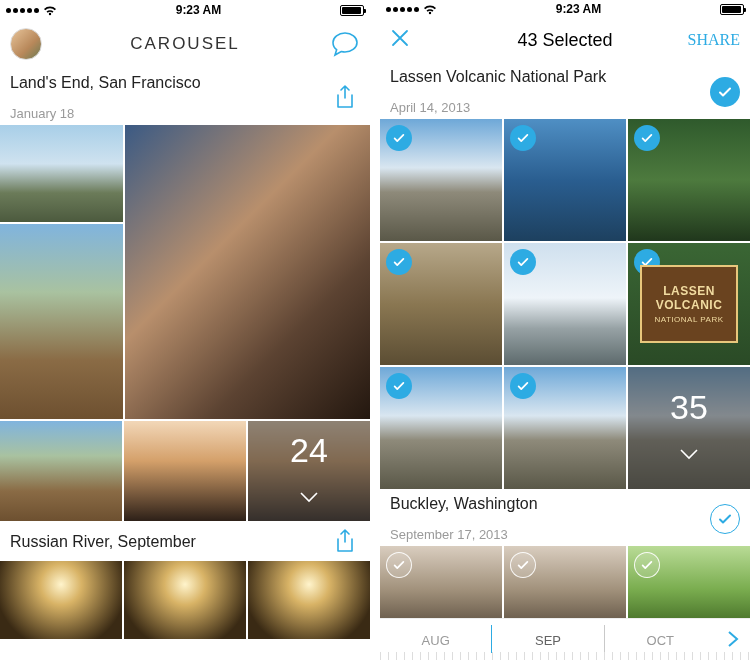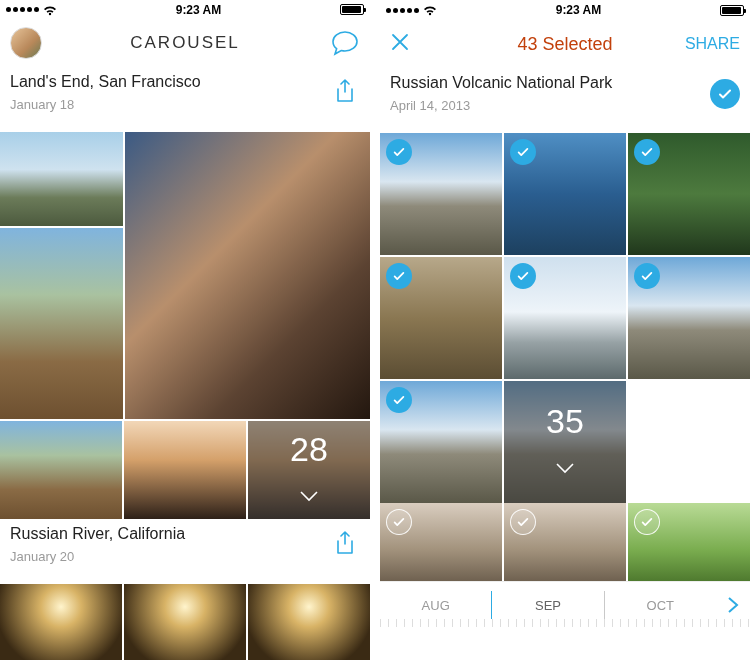--- a/index.html
+++ b/index.html
@@ -53,41 +53,41 @@
   .nav-left, .nav-right { width: 60px; display: flex; align-items: center; }
   .nav-right { justify-content: flex-end; }
   .nav-title {
     flex: 1;
     text-align: center;
     font-size: 17px;
     letter-spacing: 2px;
     font-weight: 400;
     color: #333;
   }
-  .nav-title.selected-title { letter-spacing: 0; font-weight: 400; font-size: 18px; color: #c2410c; }
+  .nav-title.selected-title { letter-spacing: 0; font-weight: 400; font-size: 18px; color: #000000; }
   .avatar {
     width: 32px; height: 32px; border-radius: 50%;
     background: linear-gradient(135deg,#e7c49a 0%, #b8885a 60%, #6a7a52 100%);
     border: 1px solid #ddd;
   }
   .chat-icon svg, .close-icon svg, .share-icon-sq svg { display: block; }
   .accent { color: #2dabe3; }
-  .share-text { font-size: 16px; color: #2dabe3; font-weight: 400; }
+  .share-text { font-size: 16px; color: #2dabe3; font-weight: 400; font-family: Liberation Serif, serif; }
   .close-x { font-size: 24px; color: #2dabe3; font-weight: 300; }
 
   
   .section-header {
     display: flex;
     justify-content: space-between;
     align-items: center;
-    padding: 6px 10px 20px 10px;
+    padding: 6px 10px 4px 10px;
   }
   .section-titles { display: flex; flex-direction: column; }
   .section-location { font-size: 16px; color: #222; font-weight: 400; }
-  .section-date { font-size: 13px; color: #9a9a9a; margin-top: 6px; }
+  .section-date { font-size: 13px; color: #9a9a9a; margin-top: 14px; }
   .section-action { width: 30px; height: 30px; display:flex; align-items:center; justify-content:center; }
 
   
   .grid {
     display: grid;
     gap: 2px;
     padding: 0;
   }
   .grid-3 { grid-template-columns: repeat(3, 1fr); }
   .tile {
@@ -269,34 +269,33 @@
   <div class="hero-grid">
     <div class="tile sky hero-left1"></div>
     <div class="tile trail hero-left2"></div>
     <div class="tile people hero-big"></div>
   </div>
   <div class="row3">
     <div class="tile trail"></div>
     <div class="tile sunset"></div>
     <div class="tile sunset">
       <div class="more-overlay">
-        <span>28</span>
+        <span>24</span>
         <span class="chev">
           <svg width="20" height="12" viewBox="0 0 20 12">
               <path d="M2 2l8 8 8-8" fill="none" stroke="#fff" stroke-width="1.6"></path>
             </svg>
         </span>
       </div>
     </div>
   </div>
 
   <div class="section-header">
     <div class="section-titles">
-      <div class="section-location">Russian River, California</div>
-      <div class="section-date">January 20</div>
+      <div class="section-location">Russian River, September</div>
     </div>
     <div class="section-action">
       <svg width="22" height="26" viewBox="0 0 22 26">
           <path d="M11 1v12M7 5l4-4 4 4M4 10v12h14V10" fill="none" stroke="#2dabe3" stroke-width="1.6" stroke-linecap="round" stroke-linejoin="round"></path>
         </svg>
     </div>
   </div>
 
   <div class="thumb-strip">
     <div class="tile party"></div>
@@ -340,21 +339,21 @@
       </span>
     </div>
     <div class="nav-title selected-title">43 Selected</div>
     <div class="nav-right">
       <span class="share-text">SHARE</span>
     </div>
   </div>
 
   <div class="section-header">
     <div class="section-titles">
-      <div class="section-location">Russian Volcanic National Park</div>
+      <div class="section-location">Lassen Volcanic National Park</div>
       <div class="section-date">April 14, 2013</div>
     </div>
     <div class="section-action">
       <div class="section-check-big">
         <svg width="16" height="16" viewBox="0 0 16 16">
             <path d="M3 8.5l3 3 7-7" fill="none" stroke="#fff" stroke-width="2" stroke-linecap="round" stroke-linejoin="round"></path>
           </svg>
       </div>
     </div>
   </div>
@@ -387,20 +386,32 @@
             <path d="M3 8.5l3 3 7-7" fill="none" stroke="#fff" stroke-width="2" stroke-linecap="round" stroke-linejoin="round"></path>
           </svg>
         </span>
     </div>
     <div class="tile snow">
       <span class="sel-check">
           <svg viewBox="0 0 16 16">
             <path d="M3 8.5l3 3 7-7" fill="none" stroke="#fff" stroke-width="2" stroke-linecap="round" stroke-linejoin="round"></path>
           </svg>
         </span>
+    </div>
+    <div class="tile sign">
+      <span class="sel-check">
+          <svg viewBox="0 0 16 16">
+            <path d="M3 8.5l3 3 7-7" fill="none" stroke="#fff" stroke-width="2" stroke-linecap="round" stroke-linejoin="round"></path>
+          </svg>
+        </span>
+      <div class="sign-board">
+        <div>LASSEN</div>
+        <div>VOLCANIC</div>
+        <div class="small">NATIONAL PARK</div>
+      </div>
     </div>
     <div class="tile mtn">
       <span class="sel-check">
           <svg viewBox="0 0 16 16">
             <path d="M3 8.5l3 3 7-7" fill="none" stroke="#fff" stroke-width="2" stroke-linecap="round" stroke-linejoin="round"></path>
           </svg>
         </span>
     </div>
     <div class="tile mtn">
       <span class="sel-check">
@@ -414,20 +425,33 @@
         <span>35</span>
         <span class="chev">
           <svg width="20" height="12" viewBox="0 0 20 12">
               <path d="M2 2l8 8 8-8" fill="none" stroke="#fff" stroke-width="1.6"></path>
             </svg>
         </span>
       </div>
     </div>
   </div>
 
+  <div class="section-header">
+    <div class="section-titles">
+      <div class="section-location">Buckley, Washington</div>
+      <div class="section-date">September 17, 2013</div>
+    </div>
+    <div class="section-action">
+      <div class="section-check-big outline">
+        <svg width="16" height="16" viewBox="0 0 16 16">
+            <path d="M3 8.5l3 3 7-7" fill="none" stroke="#2dabe3" stroke-width="2" stroke-linecap="round" stroke-linejoin="round"></path>
+          </svg>
+      </div>
+    </div>
+  </div>
 
   <div class="thumb-strip">
     <div class="tile indoor">
       <span class="sel-check empty">
           <svg viewBox="0 0 16 16">
             <path d="M3 8.5l3 3 7-7" fill="none" stroke="#fff" stroke-width="2" stroke-linecap="round" stroke-linejoin="round"></path>
           </svg>
         </span>
     </div>
     <div class="tile indoor">

